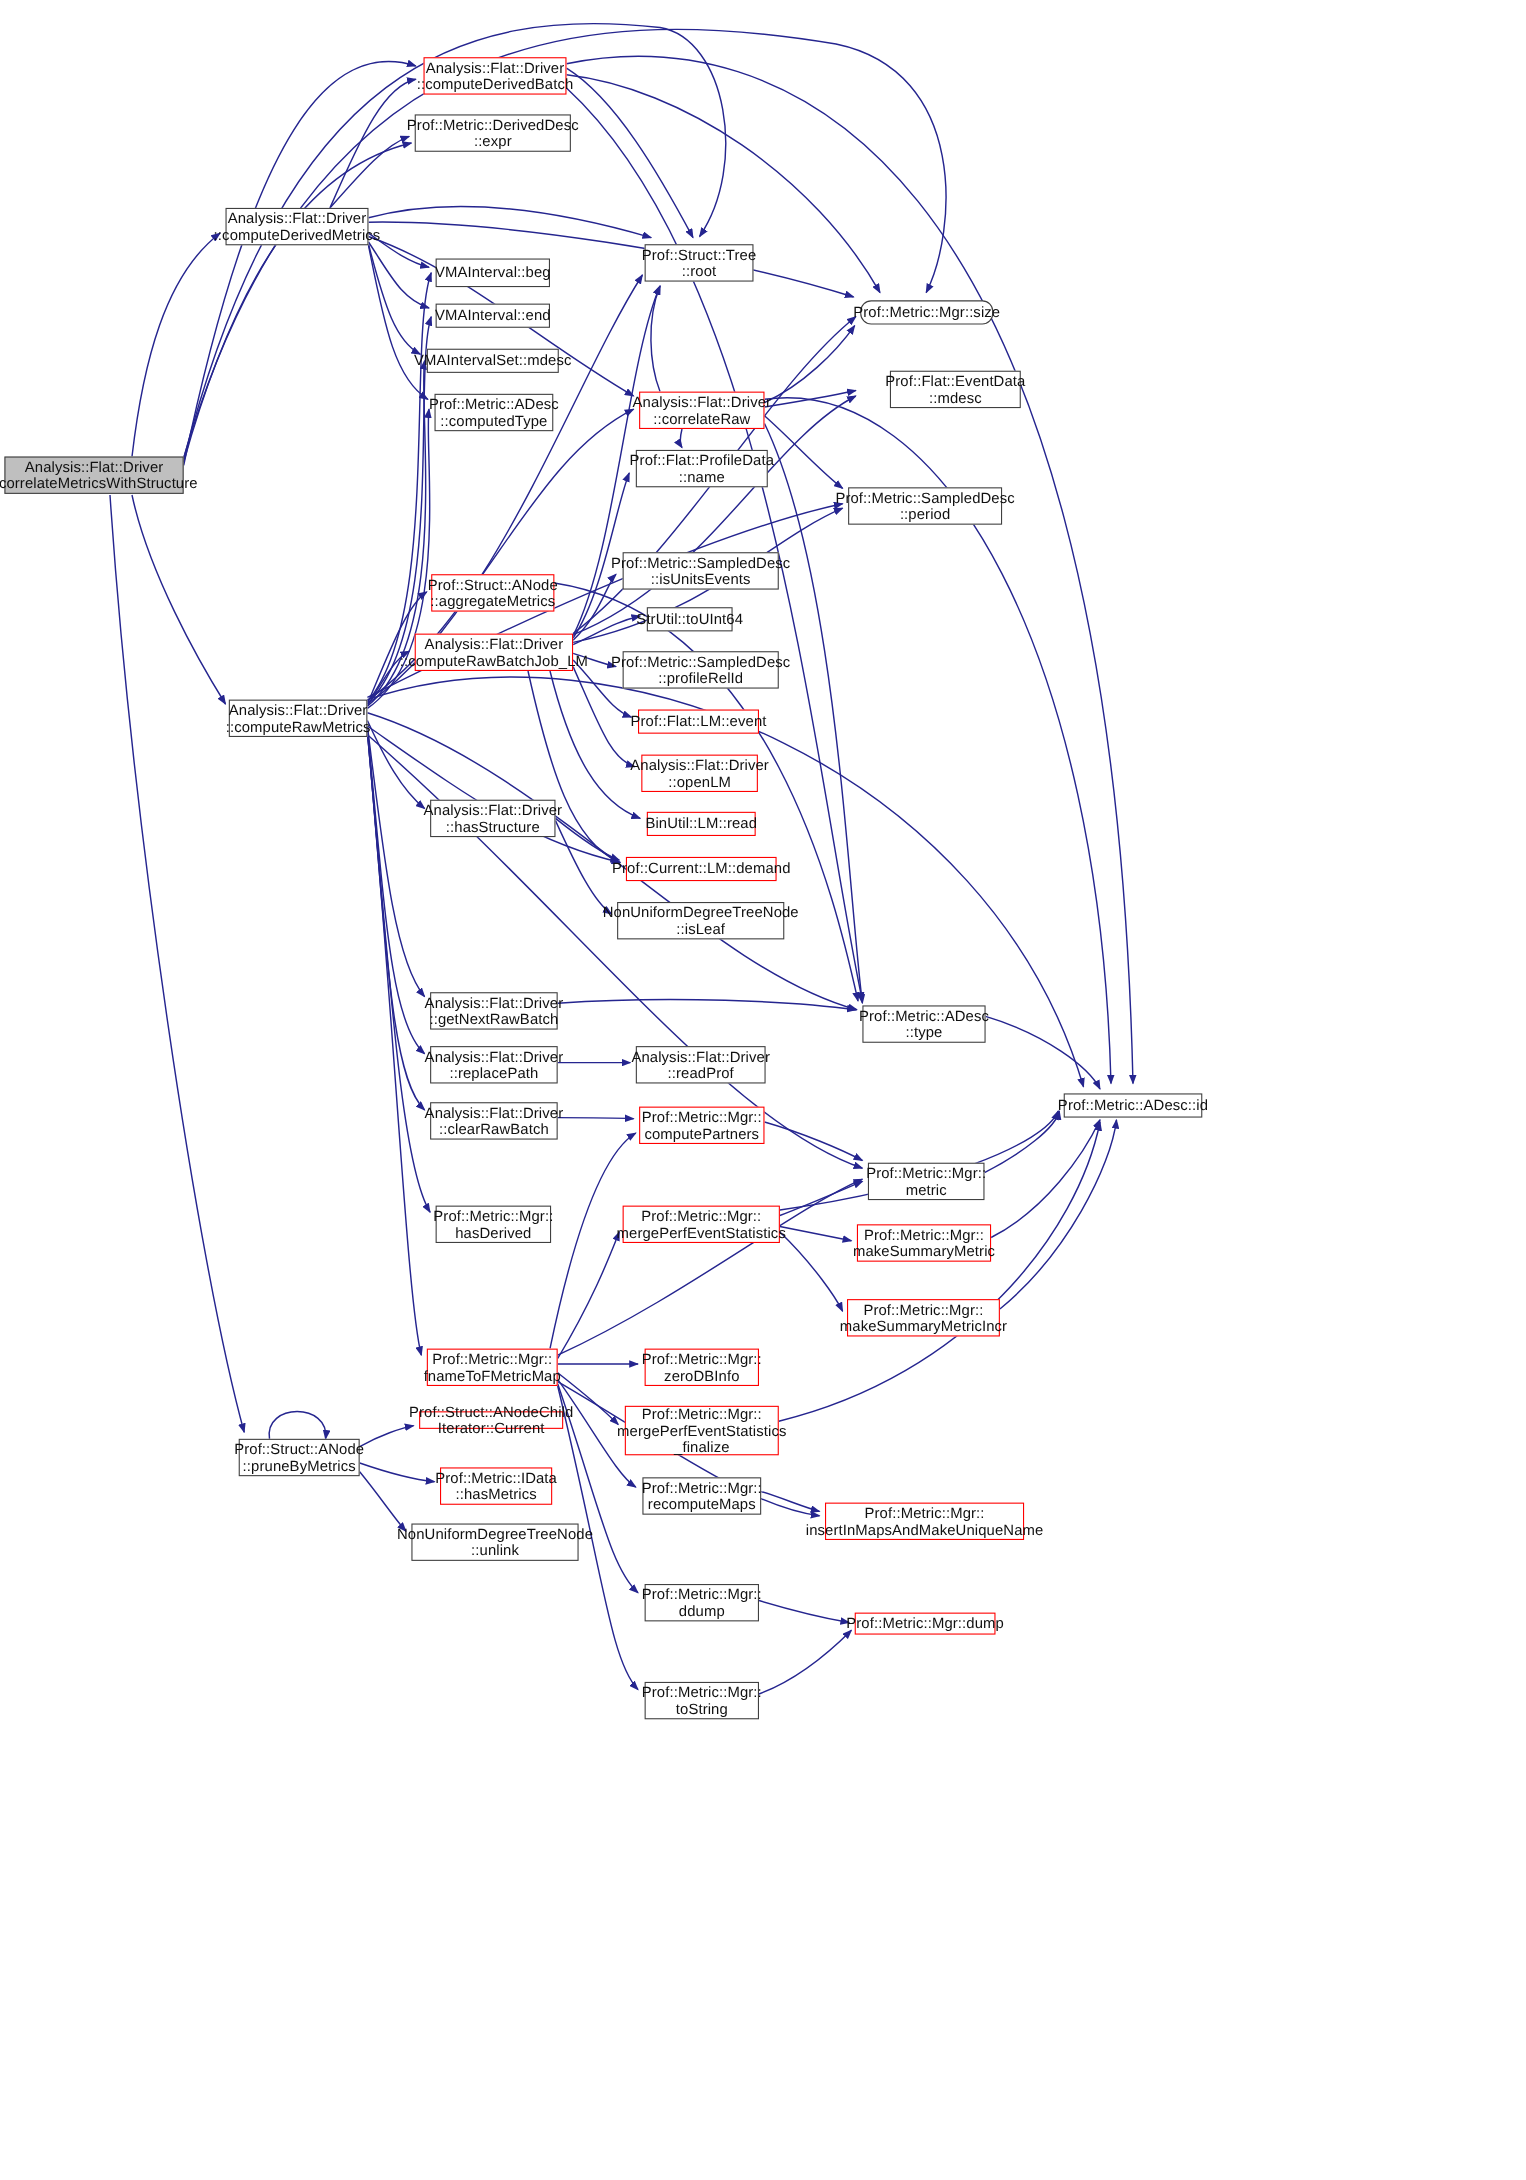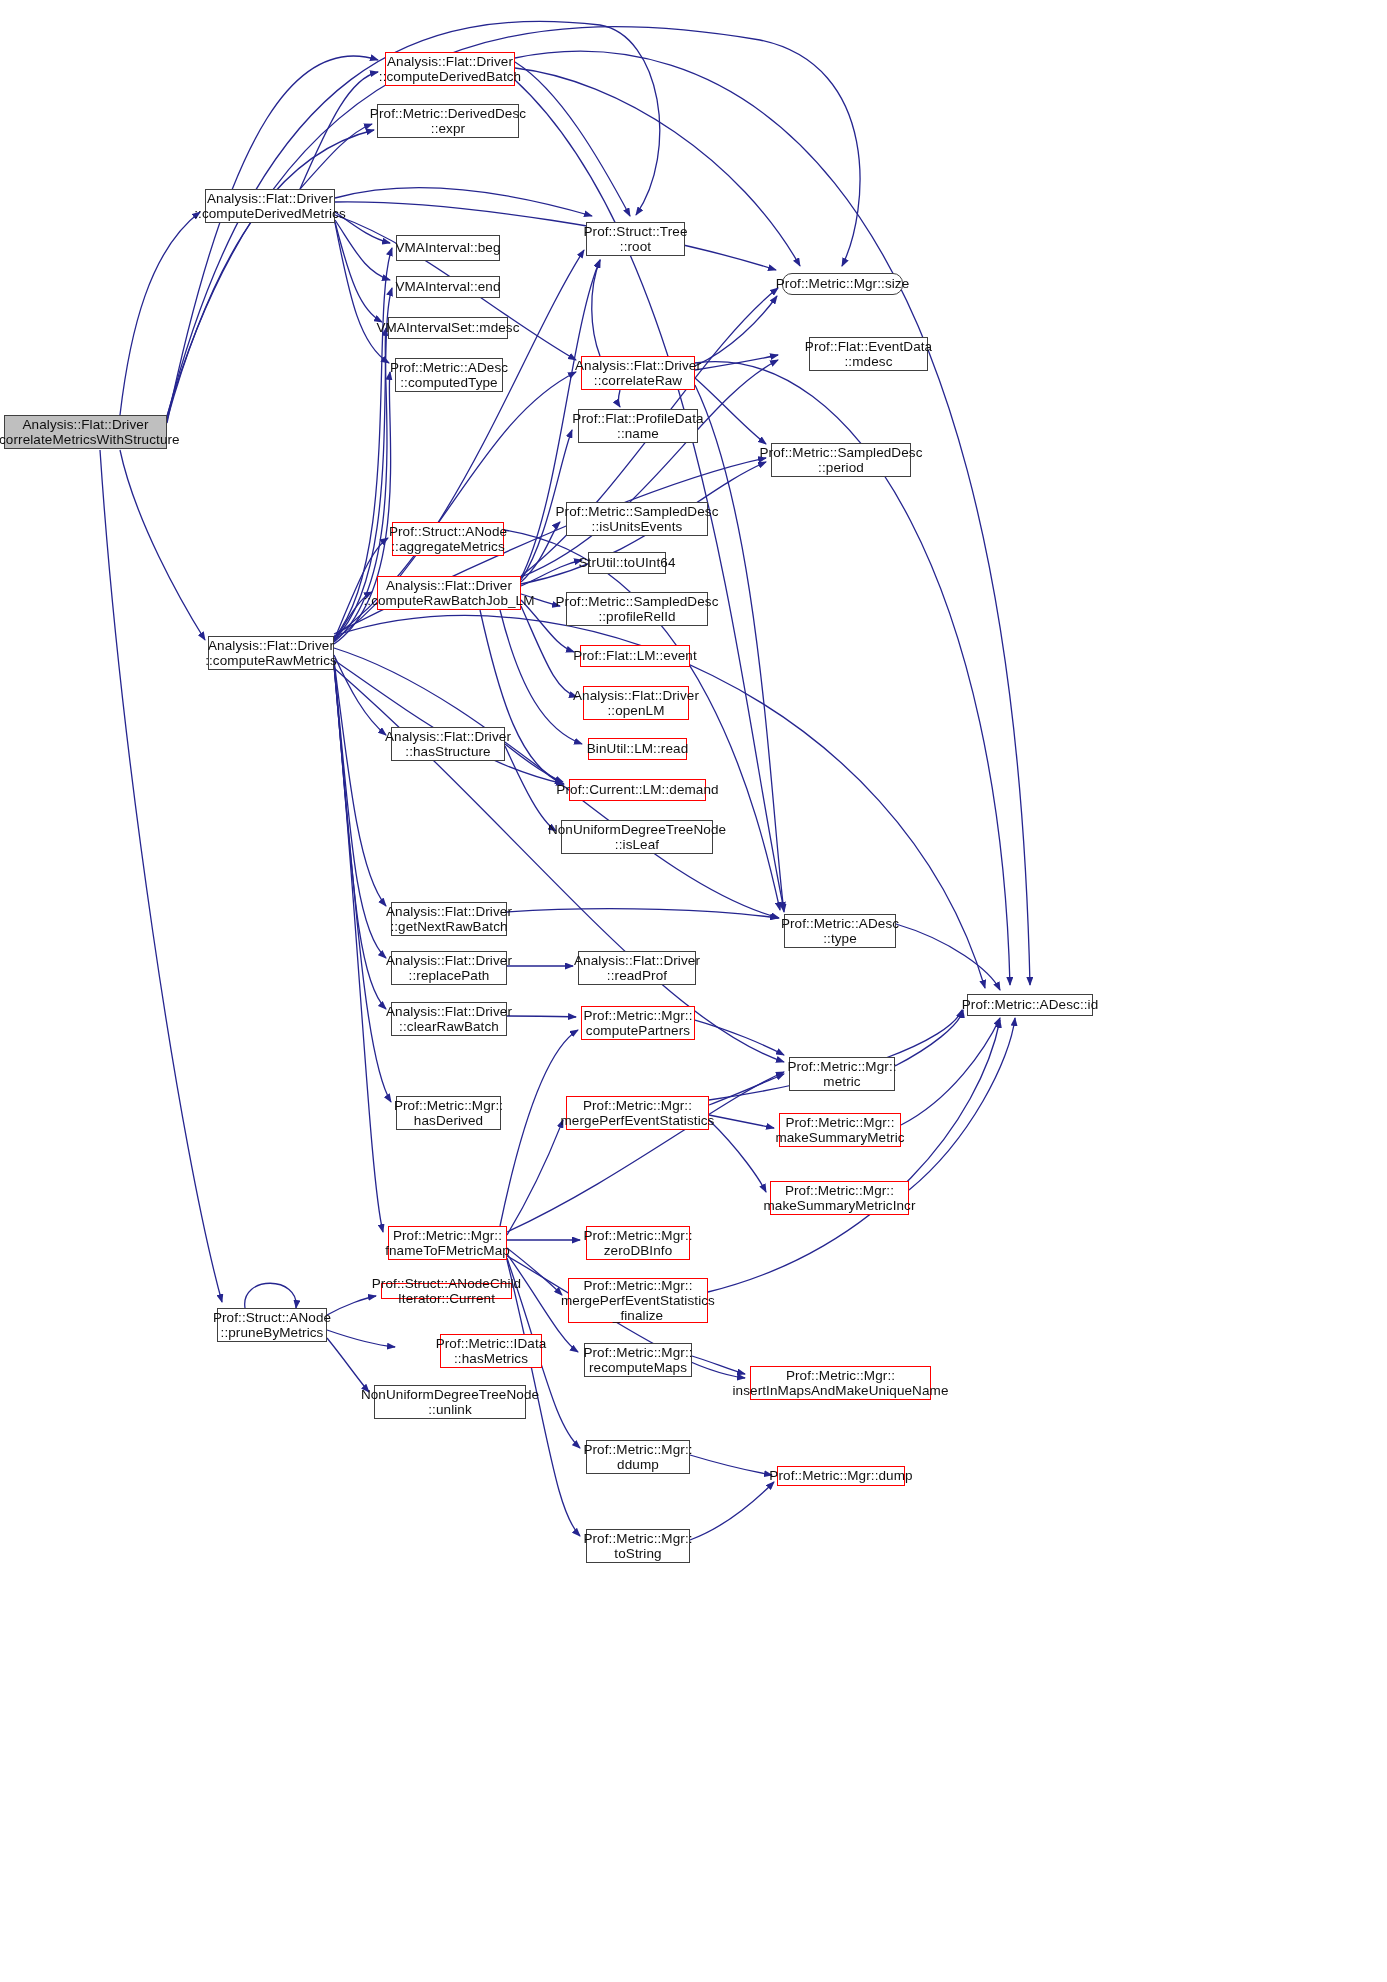--- a/index.html
+++ b/index.html
@@ -187,21 +187,21 @@
 fnameToFMetricMap</div>
       <div class="node red" style="left: 586px; top: 1226px; width: 104px; height: 34px;">Prof::Metric::Mgr::
 zeroDBInfo</div>
       <div class="node red" style="left: 381px; top: 1283px; width: 131px; height: 16px;">Prof::Struct::ANodeChild
 Iterator::Current</div>
       <div class="node red" style="left: 568px; top: 1278px; width: 140px; height: 45px;">Prof::Metric::Mgr::
 mergePerfEventStatistics
 _finalize</div>
       <div class="node" style="left: 217px; top: 1308px; width: 110px; height: 34px;">Prof::Struct::ANode
 ::pruneByMetrics</div>
-      <div class="node red" style="left: 400px; top: 1334px; width: 102px; height: 34px; margin-left: 40px;">Prof::Metric::IData
+      <div class="node red" style="left: 400px; top: 1334px; width: 102px; height: 34px;">Prof::Metric::IData
 ::hasMetrics</div>
       <div class="node" style="left: 584px; top: 1343px; width: 108px; height: 34px;">Prof::Metric::Mgr::
 recomputeMaps</div>
       <div class="node red" style="left: 750px; top: 1366px; width: 181px; height: 34px;">Prof::Metric::Mgr::
 insertInMapsAndMakeUniqueName</div>
       <div class="node" style="left: 374px; top: 1385px; width: 152px; height: 34px;">NonUniformDegreeTreeNode
 ::unlink</div>
       <div class="node" style="left: 586px; top: 1440px; width: 104px; height: 34px;">Prof::Metric::Mgr::
 ddump</div>
       <div class="node red" style="left: 777px; top: 1466px; width: 128px; height: 20px;">Prof::Metric::Mgr::dump</div>

